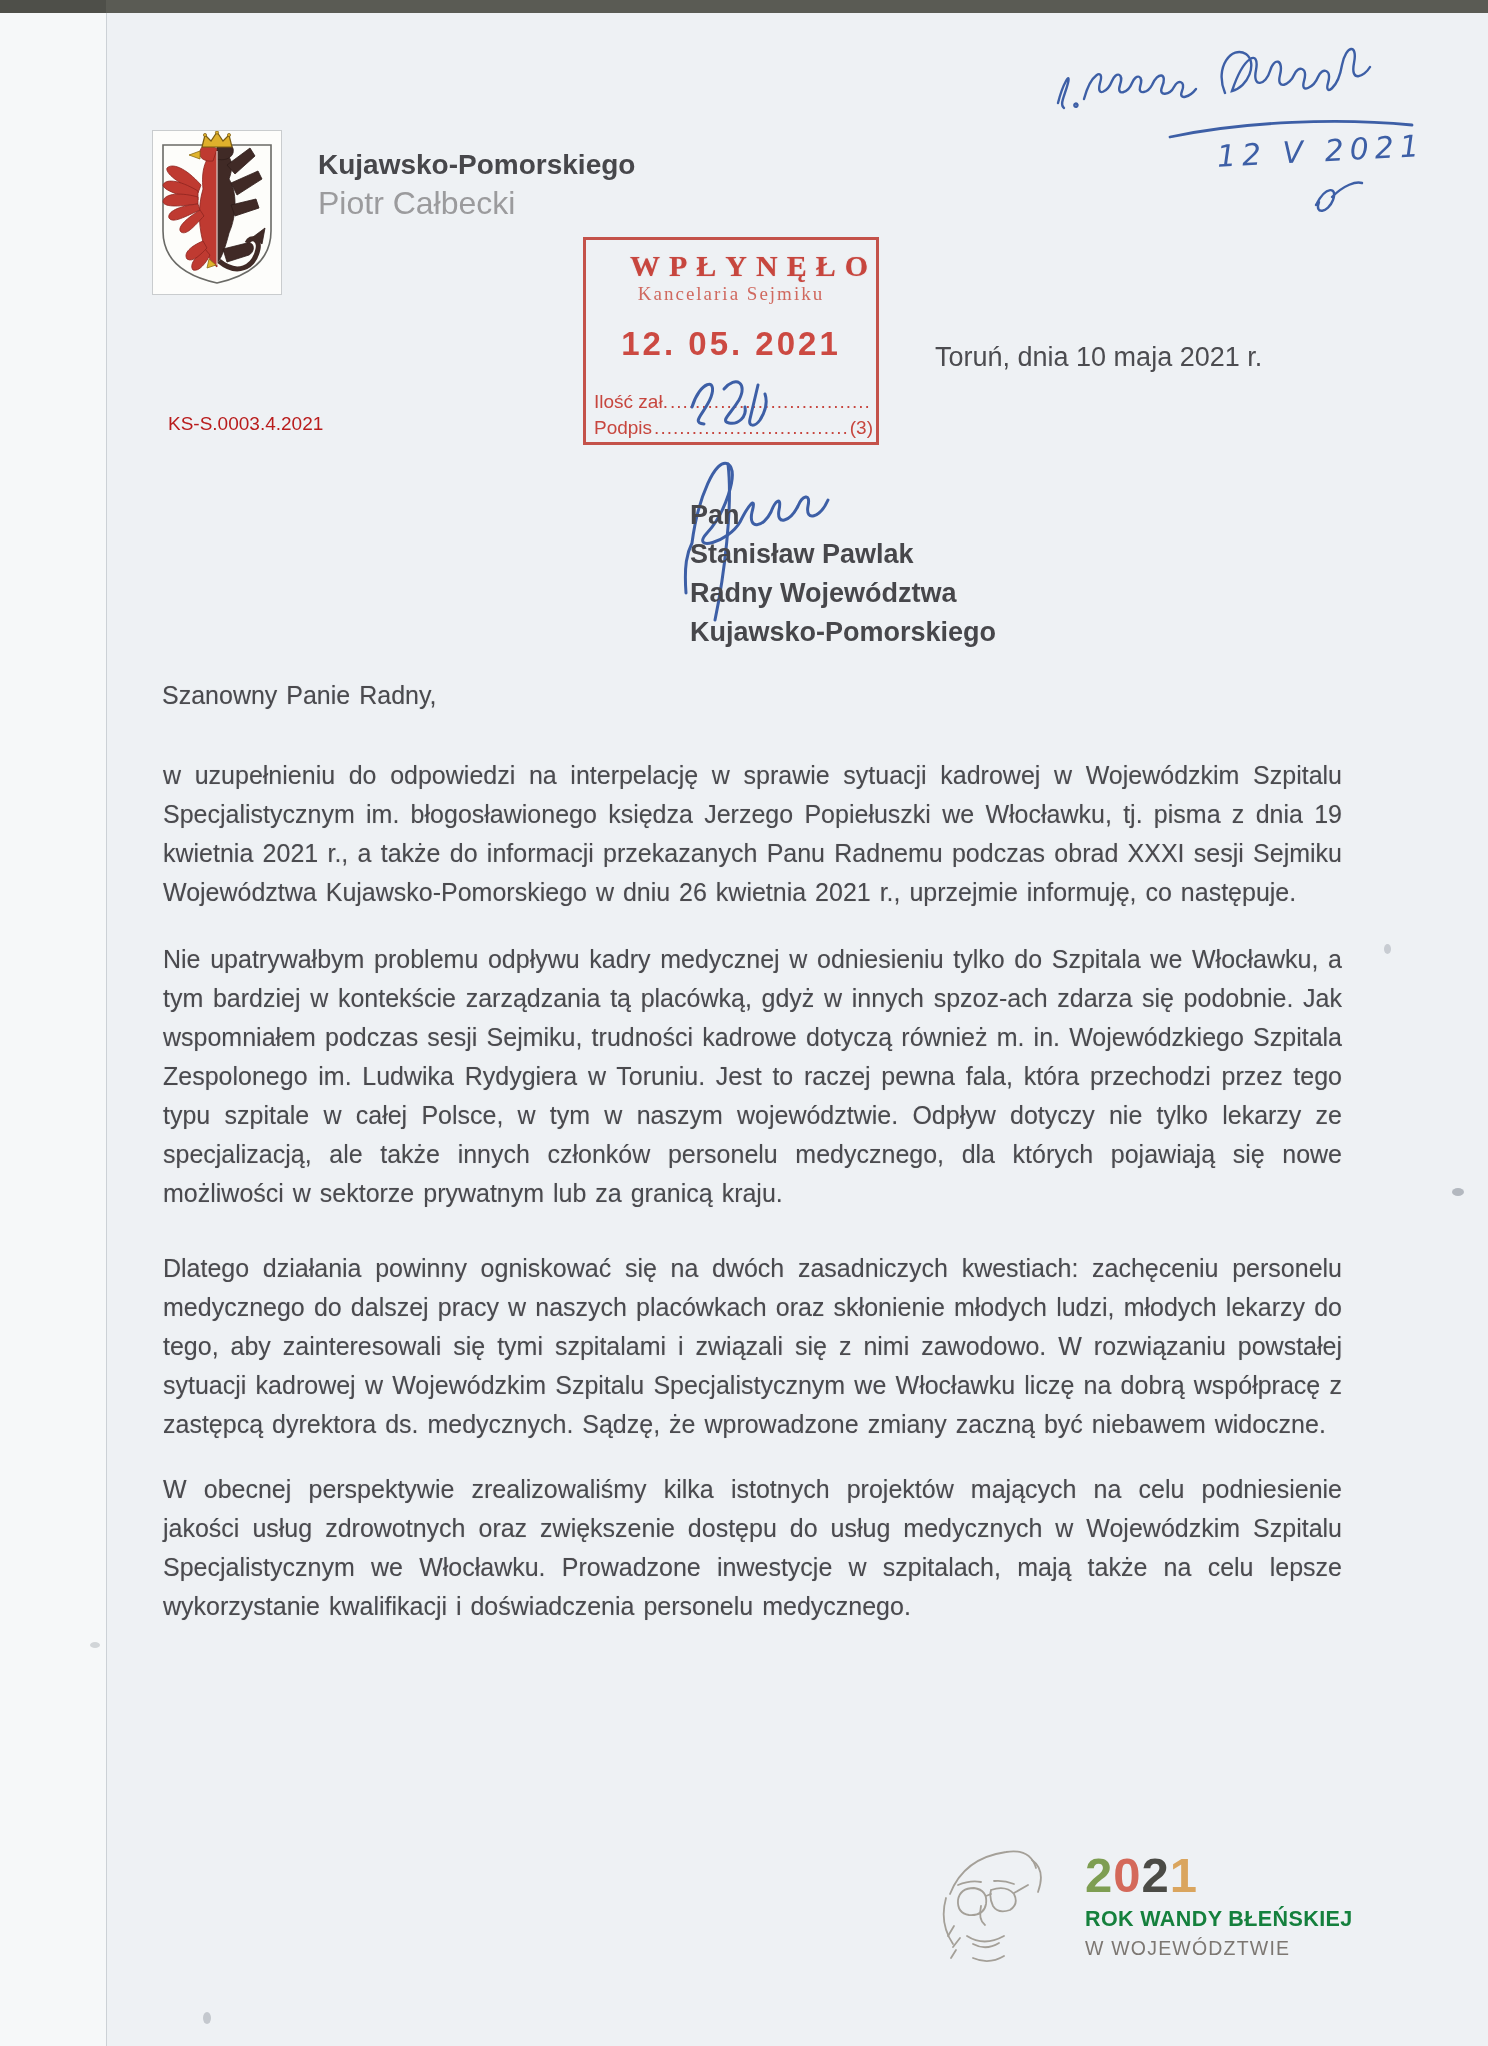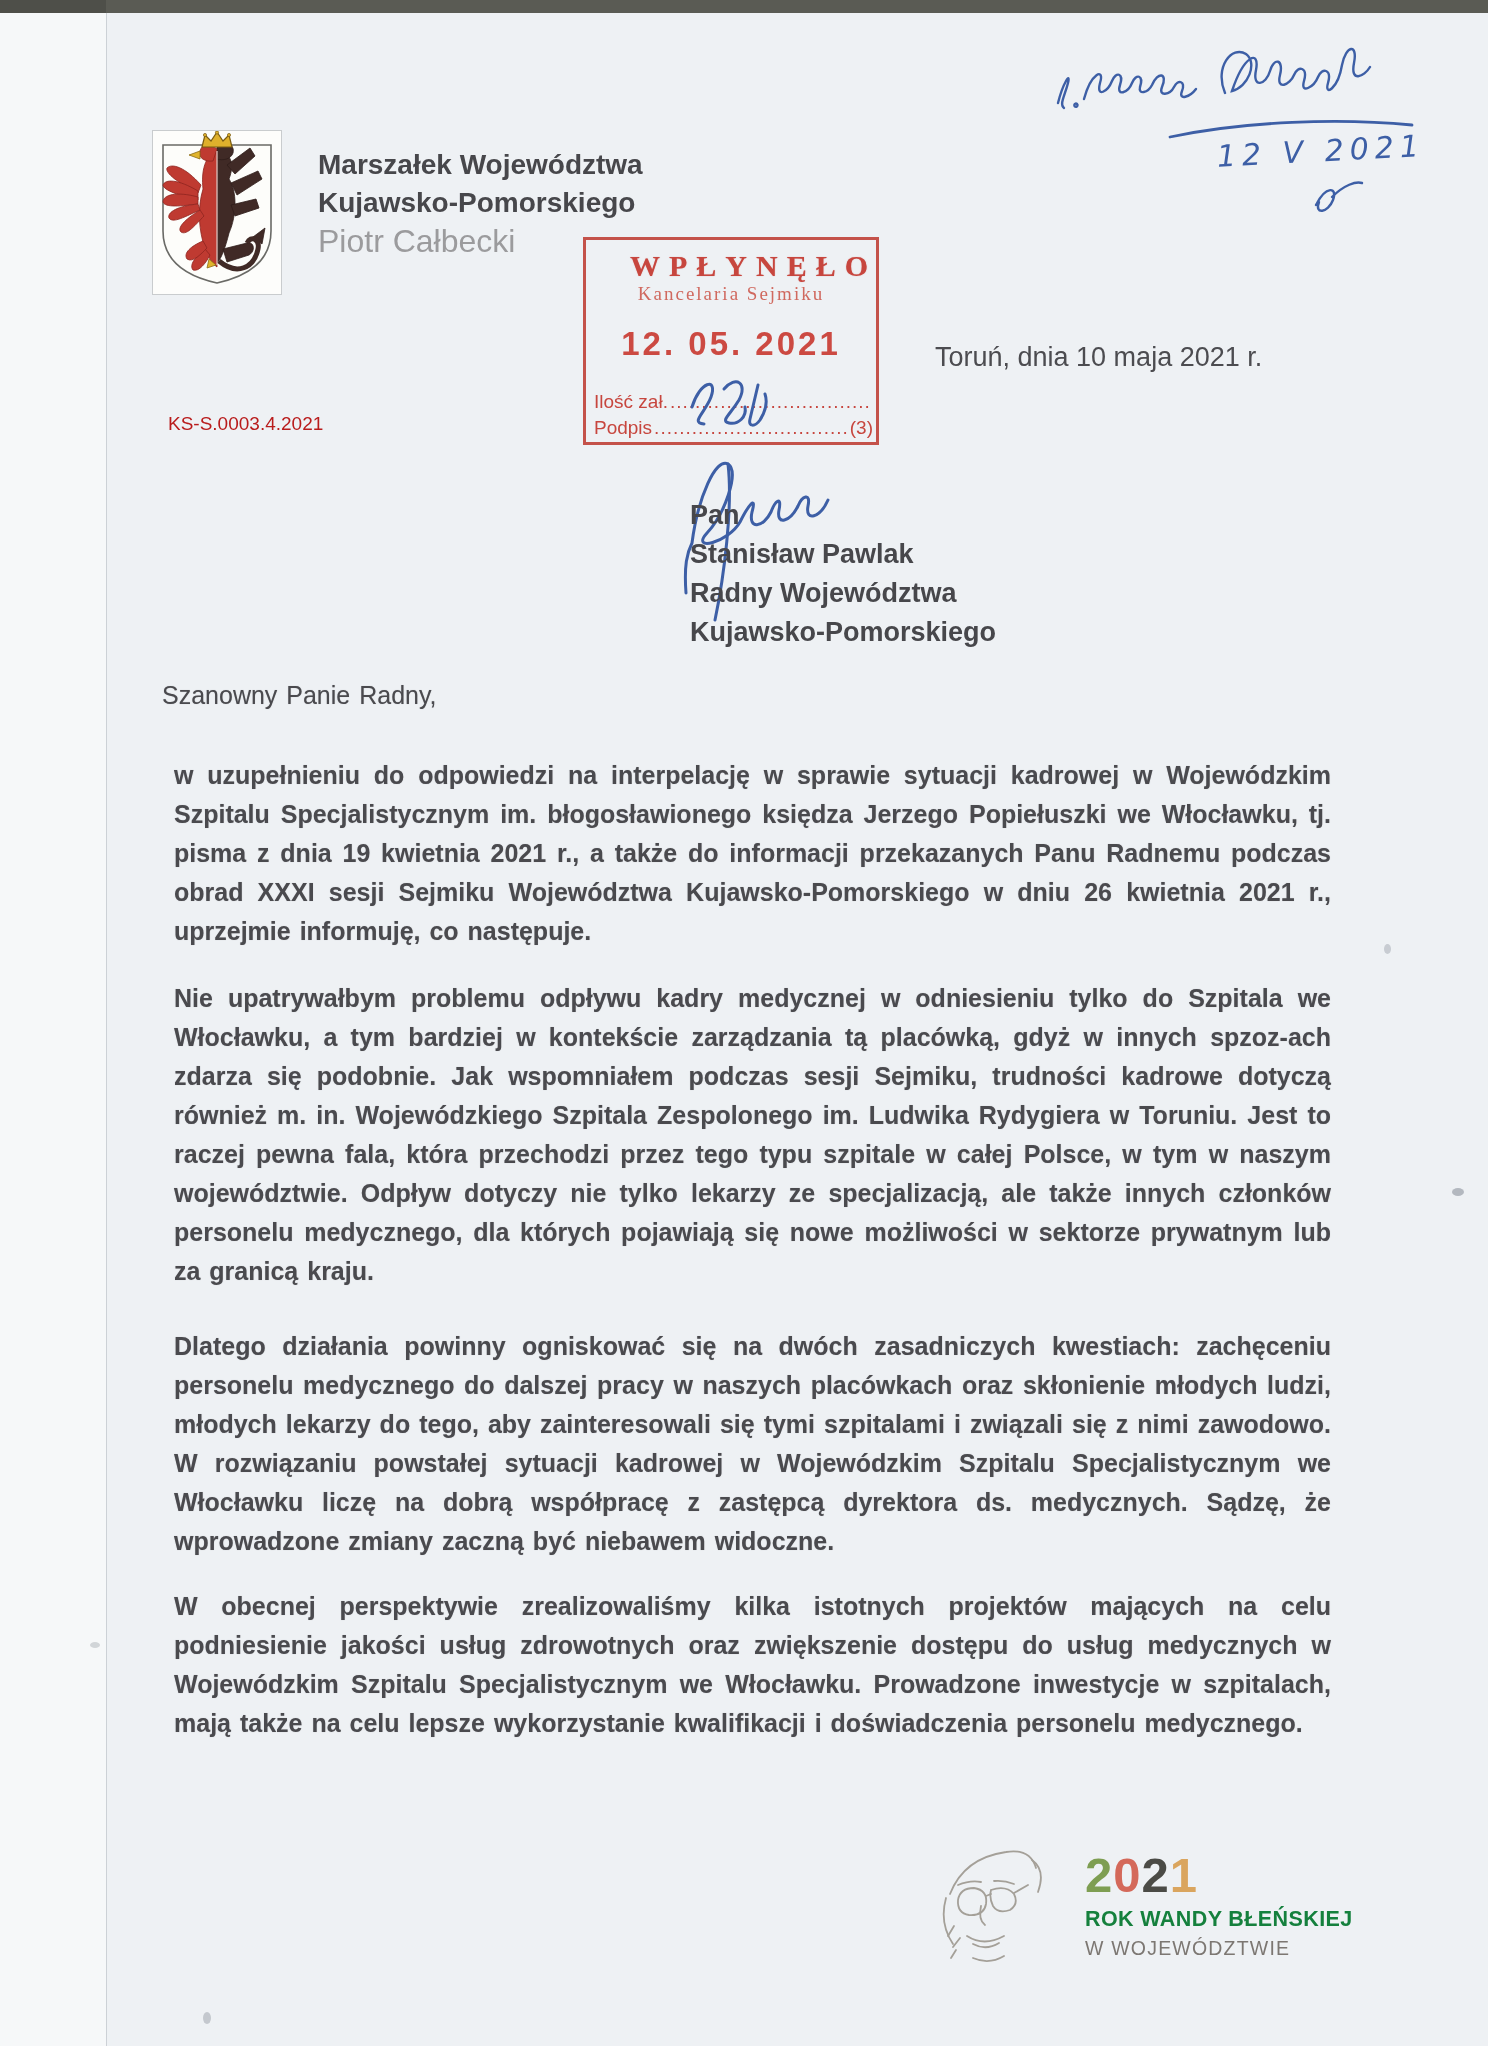--- a/index.html
+++ b/index.html
@@ -40,21 +40,21 @@
   .recipient{position:absolute;left:690px;top:496px;font-weight:bold;font-size:27px;line-height:39px;color:#47474b;}
 
   
   .letter-body{
     position:absolute;left:162px;top:676px;width:1181px;
     font-size:25px;line-height:39px;color:#4a4a4e;
     text-align:justify;word-spacing:2px;
     text-shadow:0 0 1px rgba(74,74,78,.30);
   }
   .letter-body .salutation{margin:0 0 41px 0;text-align:left;}
-  .letter-body p{margin:12px;font-weight:bold;}
+  .letter-body p{margin:1px;}
   .letter-body p.p1{margin-bottom:28px;}
   .letter-body p.p2{margin-bottom:36px;}
   .letter-body p.p3{margin-bottom:26px;}
 
   
   .footer-logo-text{position:absolute;left:1085px;top:1851px;}
   .logo-year{font-size:49px;font-weight:bold;line-height:1;letter-spacing:1px;font-family:"Liberation Sans",sans-serif;}
   .logo-l1{margin-top:7px;font-size:21.5px;font-weight:bold;color:#15803d;letter-spacing:.4px;}
   .logo-l2{margin-top:5px;font-size:19.5px;color:#7c7772;letter-spacing:1.2px;}
 </style>
@@ -102,21 +102,20 @@
       <line x1="64" y1="20" x2="64" y2="134" stroke="#f5f3ee" stroke-width="1"></line>
 
       <path d="M49,16 L52,4 L58,10 L64,1 L70,10 L76,4 L79,16 Z" fill="#dfb02c" stroke="#7a5c12" stroke-width="1.2"></path>
       <circle cx="52" cy="4" r="1.6" fill="#dfb02c" stroke="#7a5c12" stroke-width="0.7"></circle>
       <circle cx="64" cy="1.5" r="1.6" fill="#dfb02c" stroke="#7a5c12" stroke-width="0.7"></circle>
       <circle cx="76" cy="4" r="1.6" fill="#dfb02c" stroke="#7a5c12" stroke-width="0.7"></circle>
     </svg>
   </div>
 
   <div class="sender">
-    <div class="bold">Marszałek Województwa</div>
     <div class="bold">Kujawsko-Pomorskiego</div>
     <div class="light">Piotr Całbecki</div>
   </div>
 
   <div class="stamp">
     <div class="wpl">WPŁYNĘŁO</div>
     <div class="kanc">Kancelaria Sejmiku</div>
     <div class="sdate">12. 05. 2021</div>
     <div class="stamp-row row-ilosc">
       <span>Ilość zał.</span>

